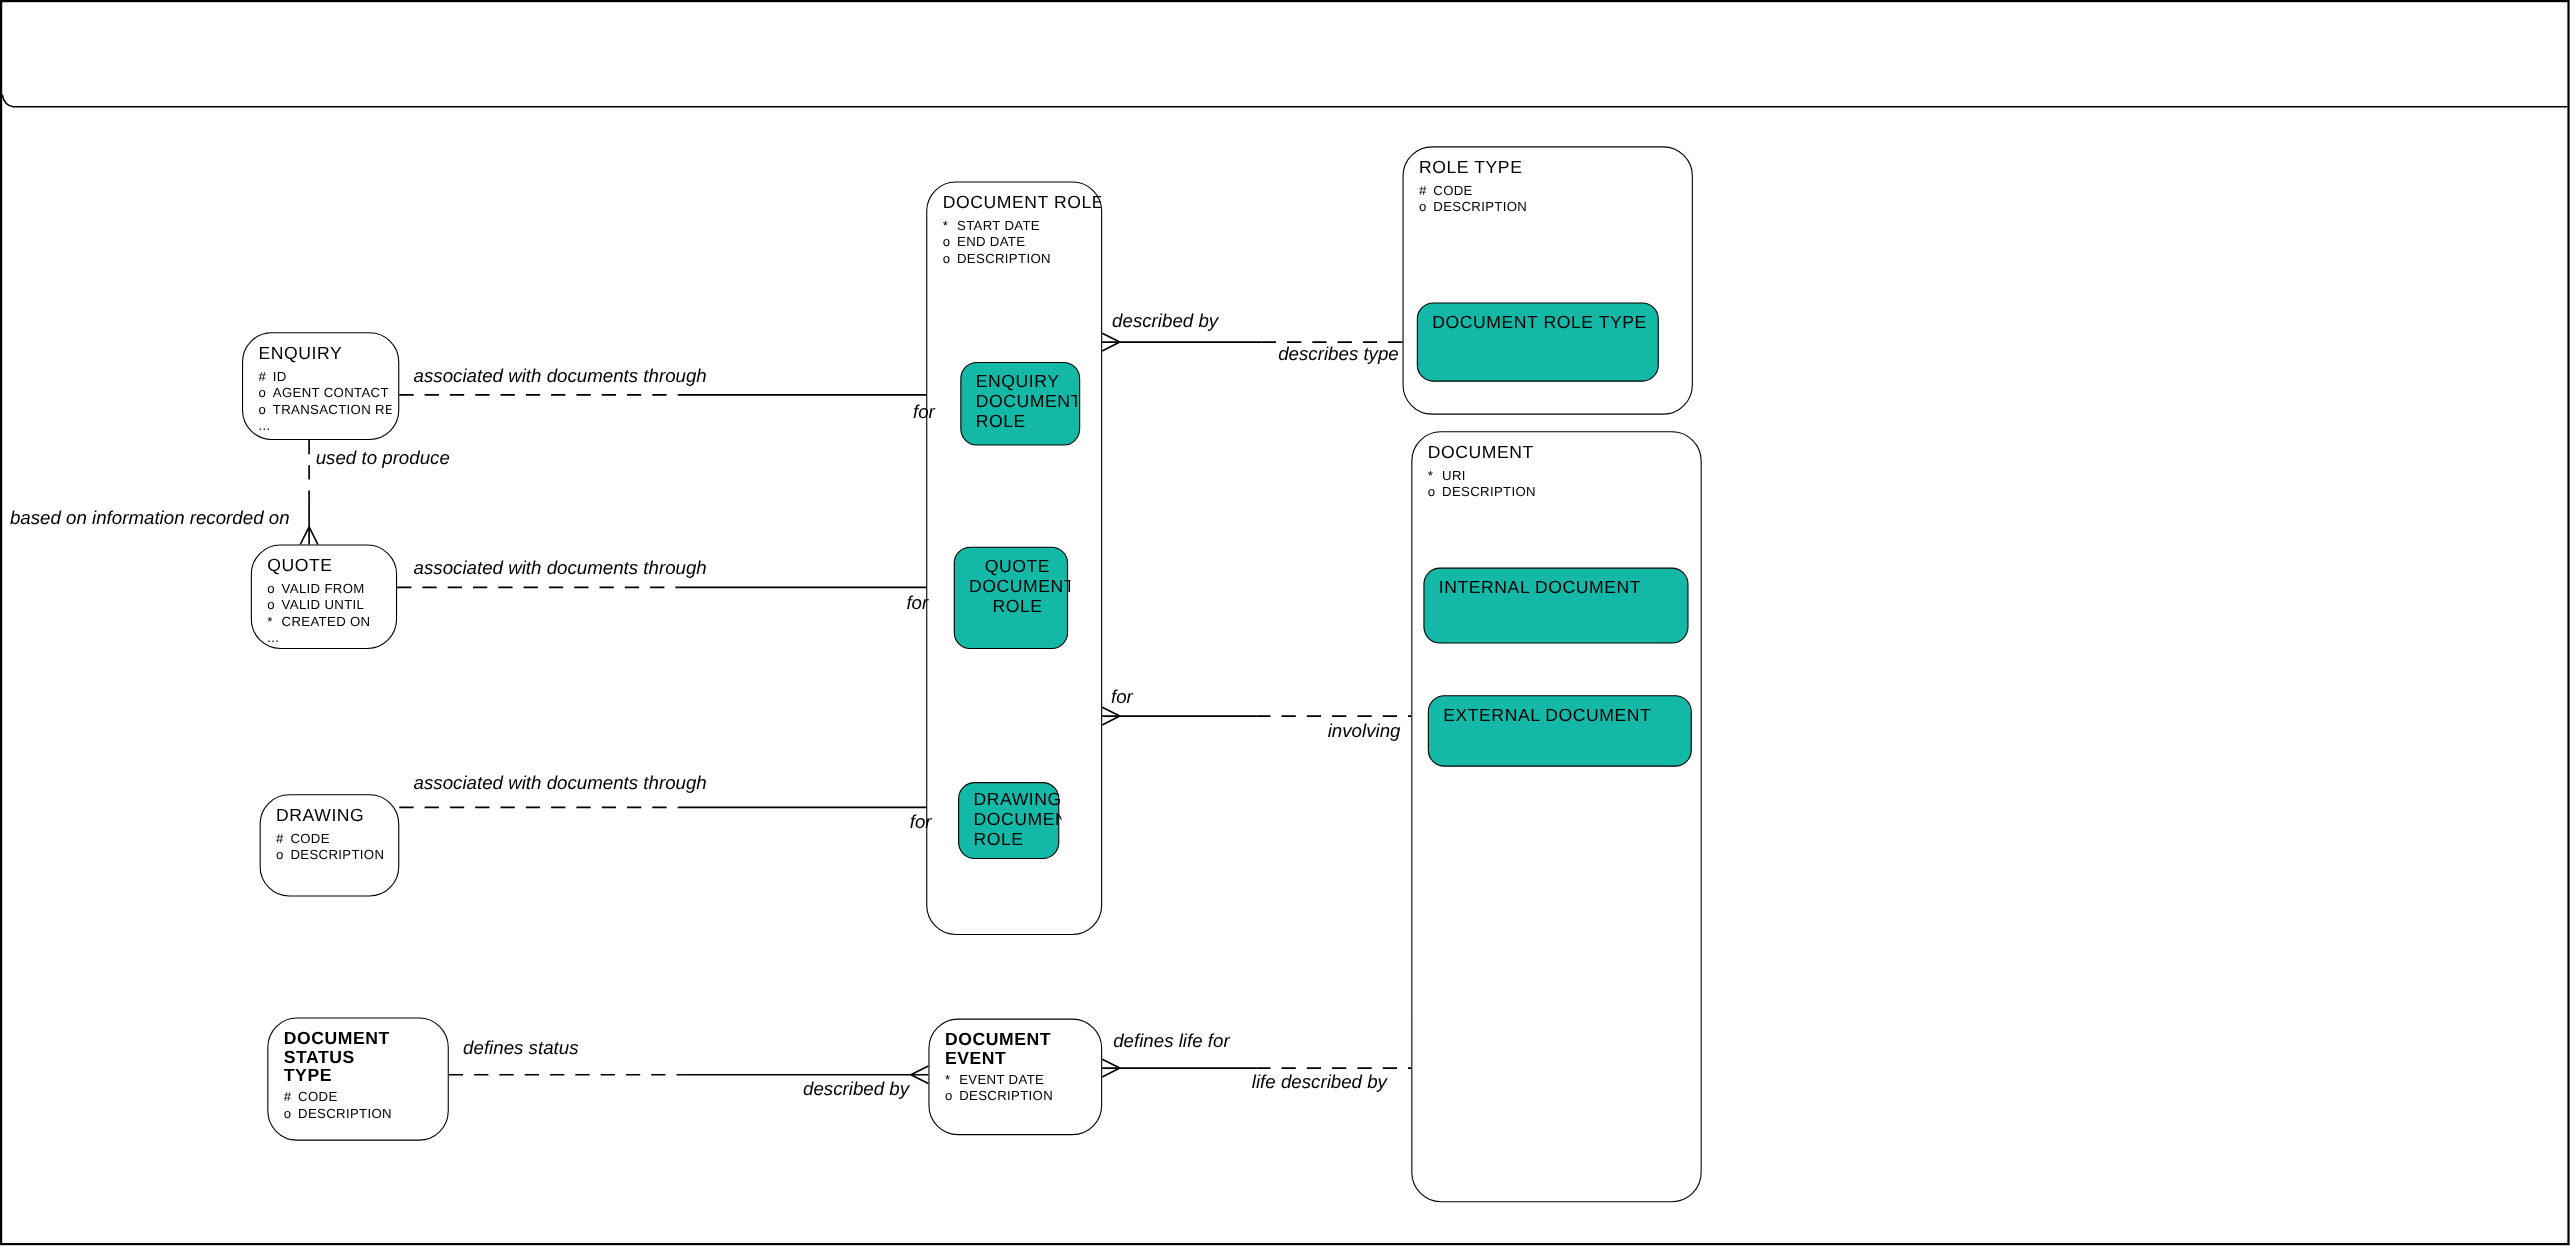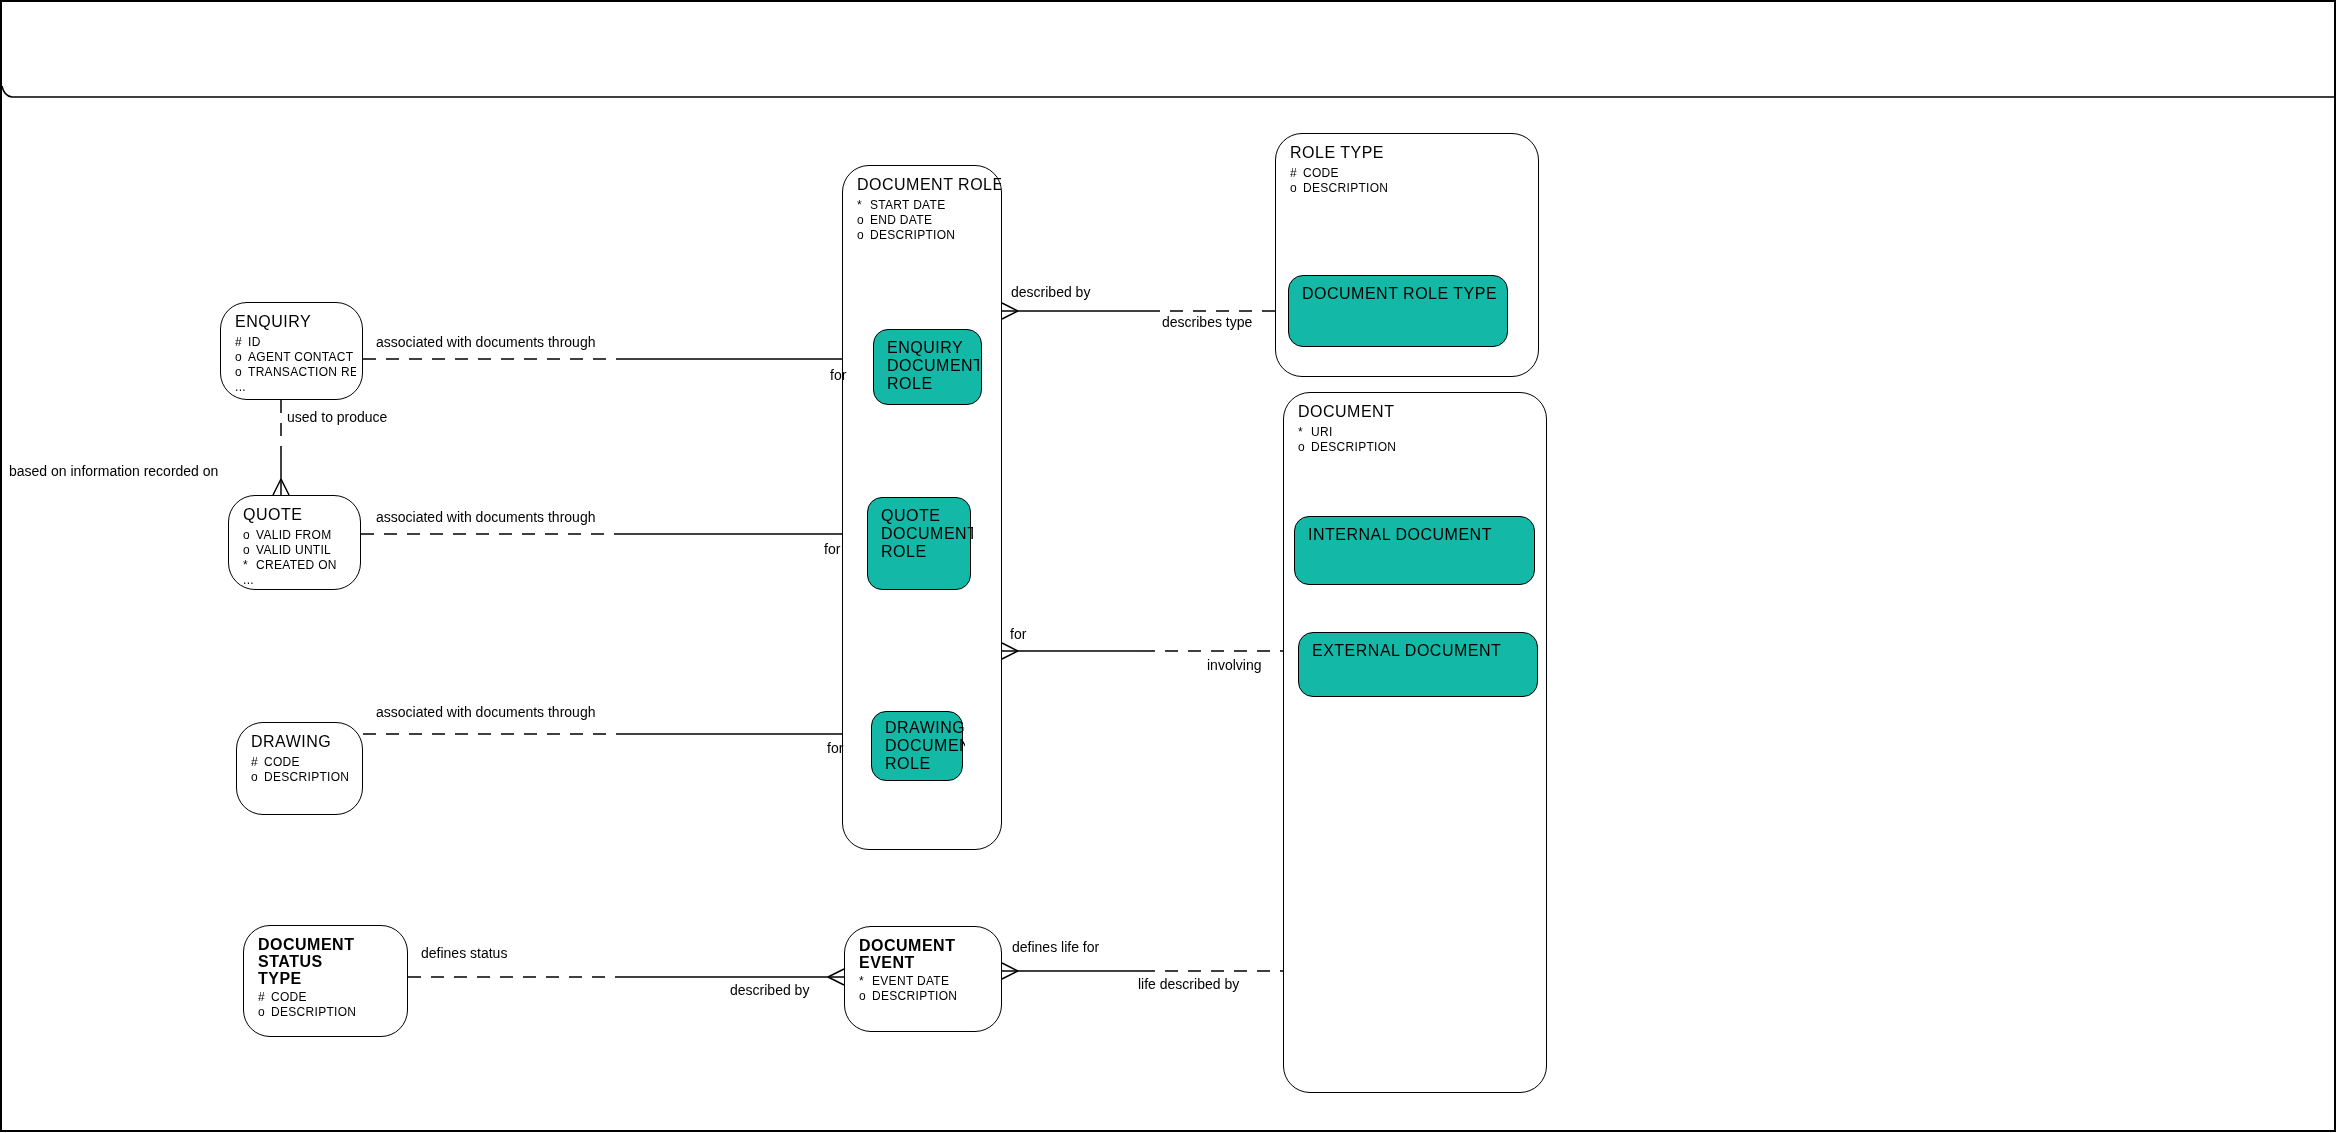--- a/index.html
+++ b/index.html
@@ -37,22 +37,23 @@
     border-radius:15px;
     box-sizing:border-box;
   }
   .subentity .sub-title{
     padding:9px 4px 0 13px;
     font-size:16px;line-height:18px;letter-spacing:.5px;
     overflow:hidden;
   }
   .rel-label{
     position:absolute;
-    font-size:14px;line-height:16px;
+    font-size:17px;line-height:16px;
     white-space:nowrap;
+    font-style:italic;
   }
 </style>
 </head>
 <body>
 
 <div id="canvas">
 
   <svg id="frame-svg" aria-hidden="true">
     <rect x="1" y="1" width="2334" height="1130" fill="none" stroke="#000" stroke-width="2"></rect>
     <path d="M2 86 Q4 96 12 97 H2334" fill="none" stroke="#000" stroke-width="1.5"></path>
@@ -151,21 +152,21 @@
         <div class="attr-row"><span class="attr-marker">o</span><span>END DATE</span></div>
         <div class="attr-row"><span class="attr-marker">o</span><span>DESCRIPTION</span></div>
       </div>
     </div>
   </div>
 
   <div class="subentity" style="left:873px;top:316px;width:109px;height:76px;margin-top:13px;">
     <div class="sub-title" style="width:88px;">ENQUIRY DOCUMENT ROLE</div>
   </div>
   <div class="subentity" style="left:867px;top:497px;width:104px;height:93px;">
-    <div class="sub-title" style="width:88px;">QUOTE DOCUMENT ROLE</div>
+    <div class="sub-title" style="width:88px;text-align:center;">QUOTE DOCUMENT ROLE</div>
   </div>
   <div class="subentity" style="left:871px;top:711px;width:92px;height:70px;">
     <div class="sub-title" style="width:76px;padding-top:7px;">DRAWING DOCUMEN ROLE</div>
   </div>
 
   <div class="entity" style="left:1275px;top:133px;width:264px;height:244px;">
     <div class="inner">
       <div class="entity-title">ROLE TYPE</div>
       <div class="attrs">
         <div class="attr-row"><span class="attr-marker">#</span><span>CODE</span></div>

